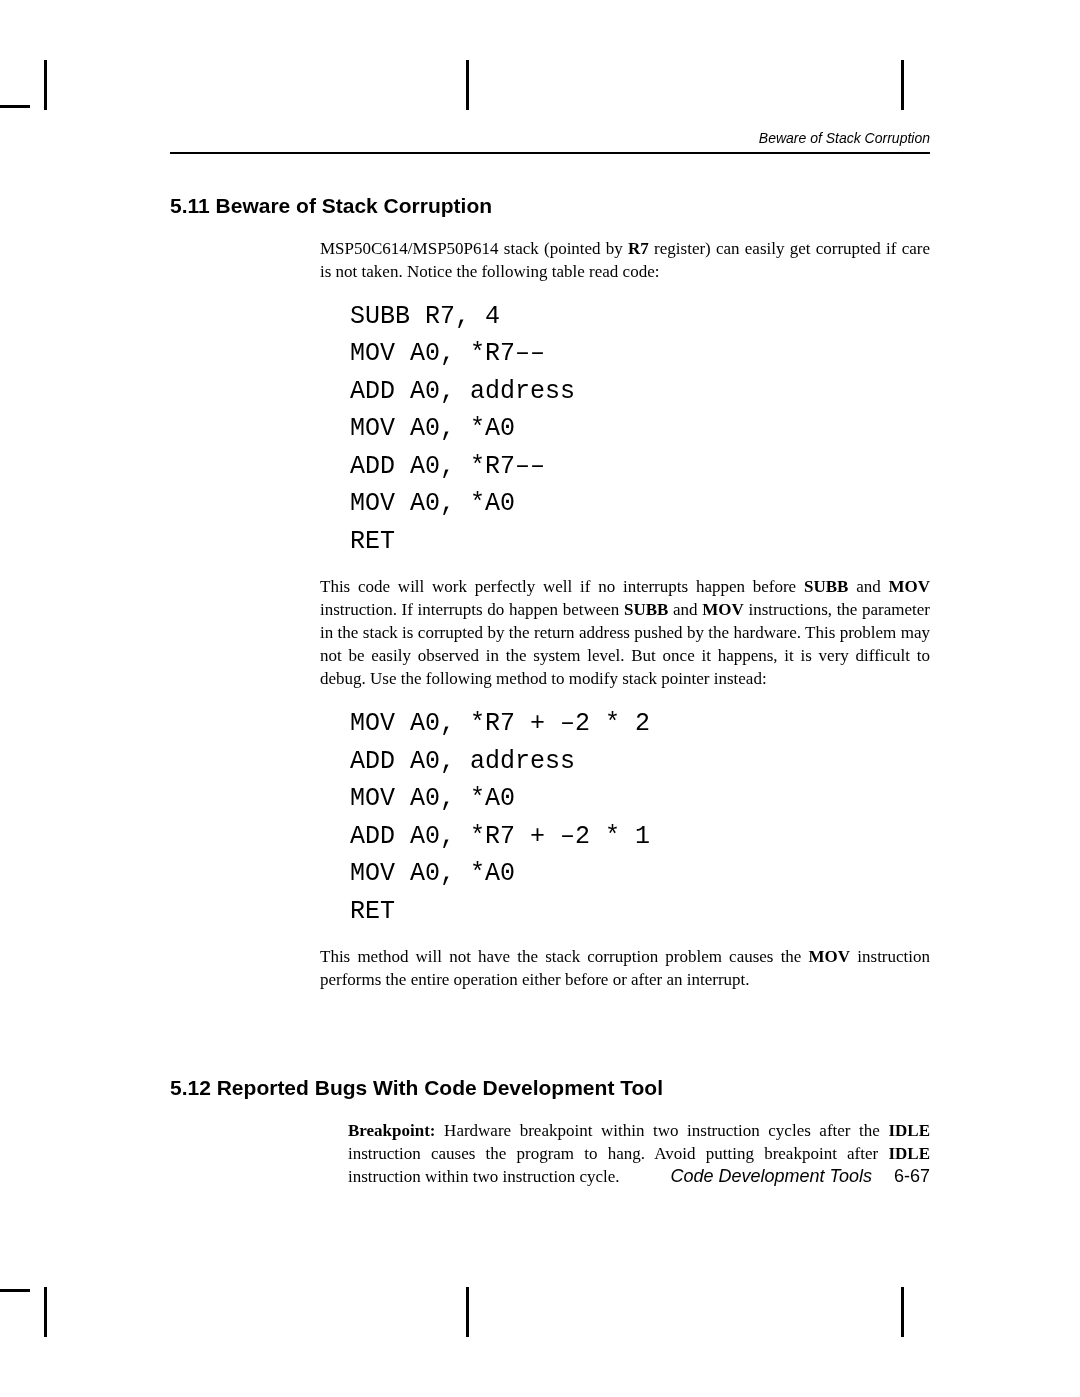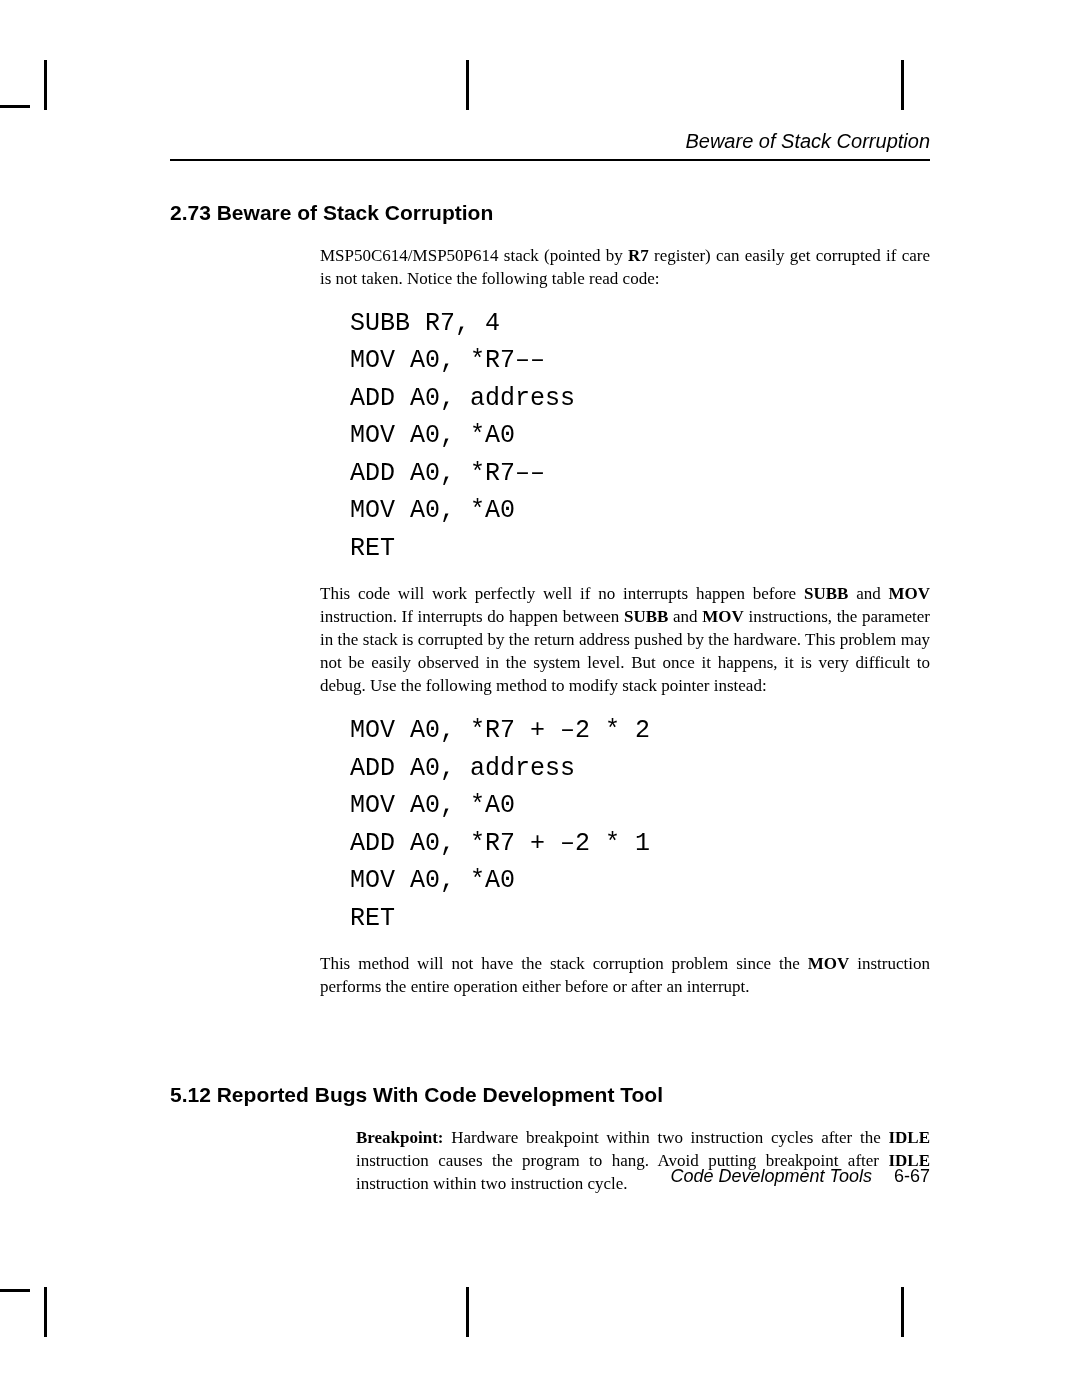--- a/index.html
+++ b/index.html
@@ -27,21 +27,21 @@
     position: absolute;
     left: 170px;   
     right: 150px;  
     top: 130px;
     bottom: 190px;
   }
 
   .running-head {
     text-align: right;
     font-style: italic;
-    font-size: 20px;
+    font-size: 14px;
     margin-bottom: 6px;
     font-family: Helvetica, Arial, sans-serif;
   }
   .running-head-rule {
     border: none;
     border-top: 2px solid #000;
     margin: 0 0 40px 0;
   }
 
   .section-heading {
@@ -66,21 +66,21 @@
 
   .code-block {
     margin: 10px 0 16px 30px;
     font-family: "Courier New", Courier, monospace;
     font-size: 25px;
     line-height: 1.50;
     white-space: pre;
   }
 
   .hanging {
-    margin-left: 36px;
+    margin-left: 28px;
   }
   .hanging p {
     text-align: justify;
   }
 
   .section-gap {
     height: 70px;
   }
 
   .footer {
@@ -110,21 +110,21 @@
   <div class="crop" style="left:44px; bottom:60px; width:3px; height:50px;"></div>
   <div class="crop" style="left:0px;  bottom:105px; width:30px; height:3px;"></div>
   <div class="crop" style="left:466px; bottom:60px; width:3px; height:50px;"></div>
   <div class="crop" style="right:176px; bottom:60px; width:3px; height:50px;"></div>
 
   <div class="content">
 
     <div class="running-head">Beware of Stack Corruption</div>
     <hr class="running-head-rule">
 
-    <div class="section-heading">2.73 Beware of Stack Corruption</div>
+    <div class="section-heading">5.11 Beware of Stack Corruption</div>
 
     <div class="body-col">
 
       <p>
         <span>MSP50C614/MSP50P614 stack (pointed by </span><span class="b">R7</span><span> register) can easily get corrupted if care is not taken. Notice the following table read code:</span>
       </p>
 
       <div class="code-block">SUBB R7, 4
 MOV A0, *R7––
 ADD A0, address
@@ -138,21 +138,21 @@
       </p>
 
       <div class="code-block">MOV A0, *R7 + –2 * 2
 ADD A0, address
 MOV A0, *A0
 ADD A0, *R7 + –2 * 1
 MOV A0, *A0
 RET</div>
 
       <p>
-        <span>This method will not have the stack corruption problem since the </span><span class="b">MOV</span><span> instruction performs the entire operation either before or after an interrupt.</span>
+        <span>This method will not have the stack corruption problem causes the </span><span class="b">MOV</span><span> instruction performs the entire operation either before or after an interrupt.</span>
       </p>
 
     </div>
 
     <div class="section-gap"></div>
 
     <div class="section-heading">5.12 Reported Bugs With Code Development Tool</div>
 
     <div class="body-col">
 

